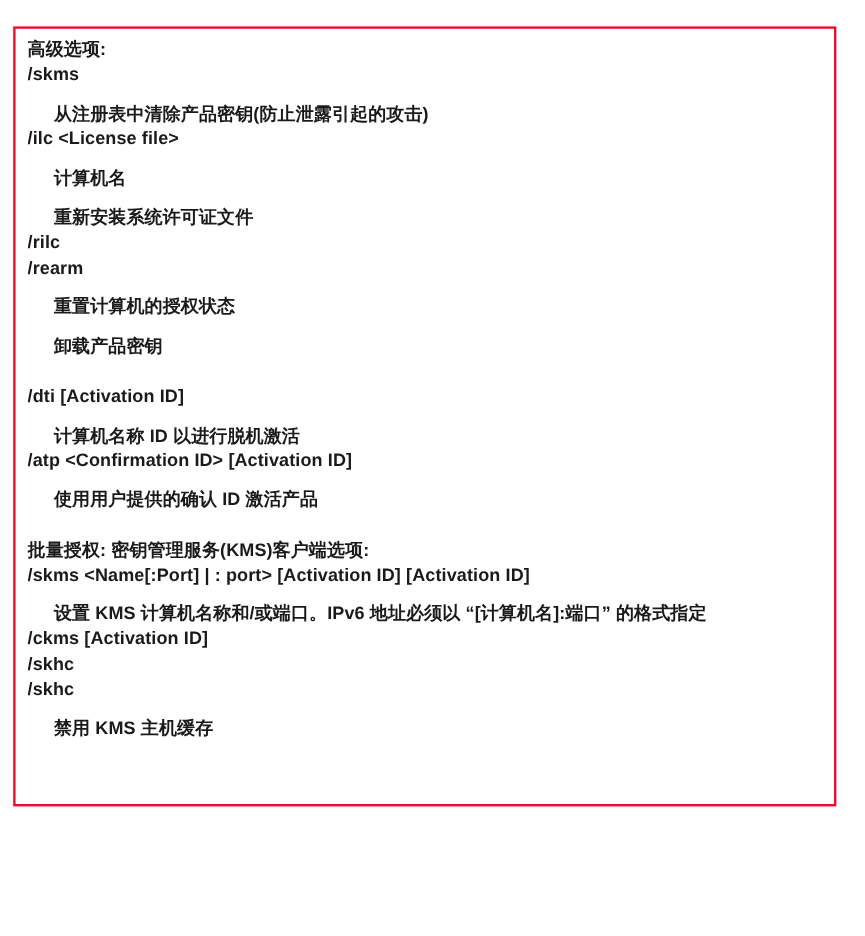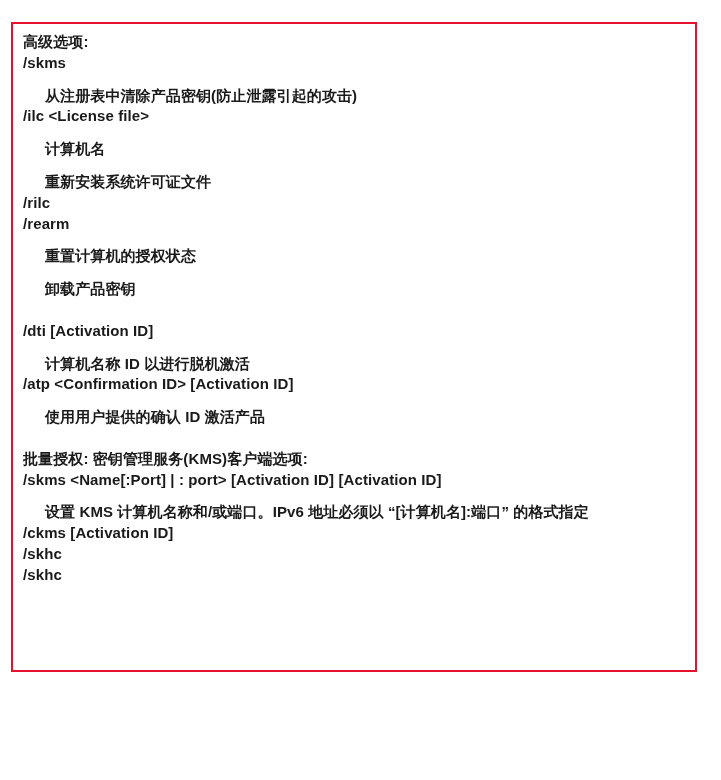--- a/index.html
+++ b/index.html
@@ -80,15 +80,16 @@
         <div class="line indent">计算机名称 ID 以进行脱机激活</div>
         <div class="line">/atp &lt;Confirmation ID&gt; [Activation ID]</div>
         <div class="line indent">使用用户提供的确认 ID 激活产品</div>
         <div class="line blank"></div>
         <div class="line">批量授权: 密钥管理服务(KMS)客户端选项:</div>
         <div class="line">/skms &lt;Name[:Port] | : port&gt; [Activation ID] [Activation ID]</div>
         <div class="line indent">设置 KMS 计算机名称和/或端口。IPv6 地址必须以 “[计算机名]:端口” 的格式指定</div>
         <div class="line">/ckms [Activation ID]</div>
         <div class="line">/skhc</div>
         <div class="line">/skhc</div>
+        <div class="line indent">禁用 KMS 主机缓存</div>
       </div>
   </div>
 </div>
 
 </body></html>

